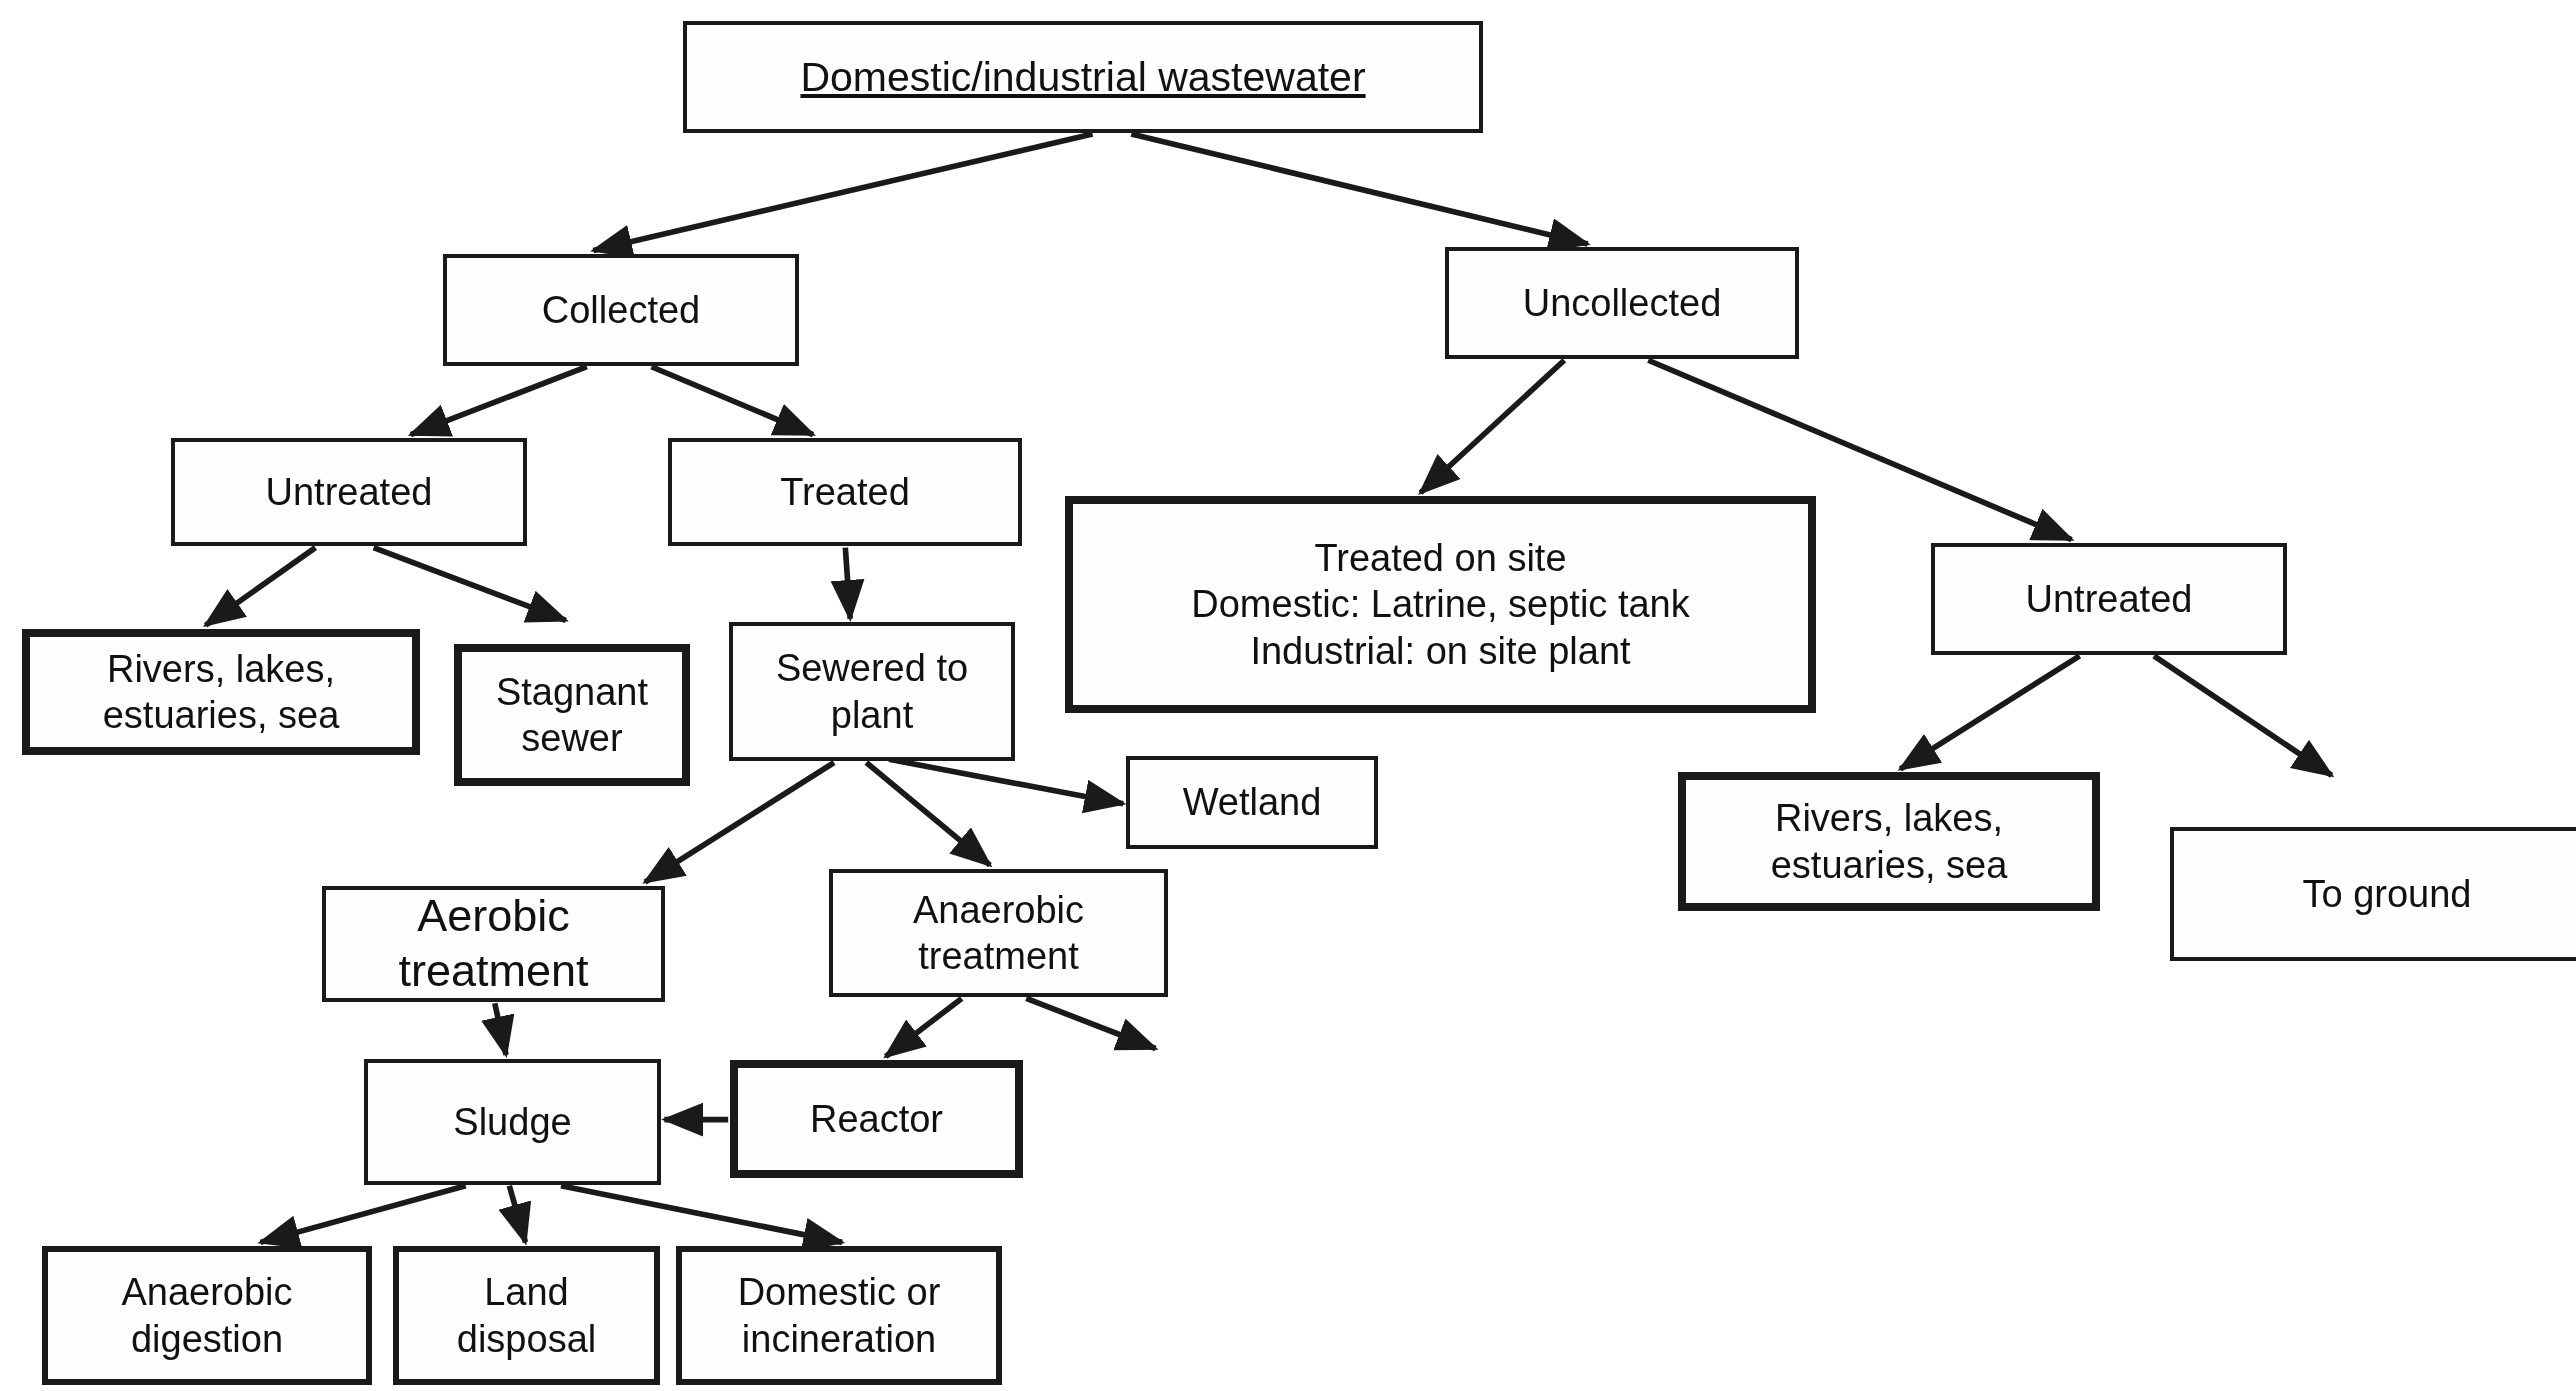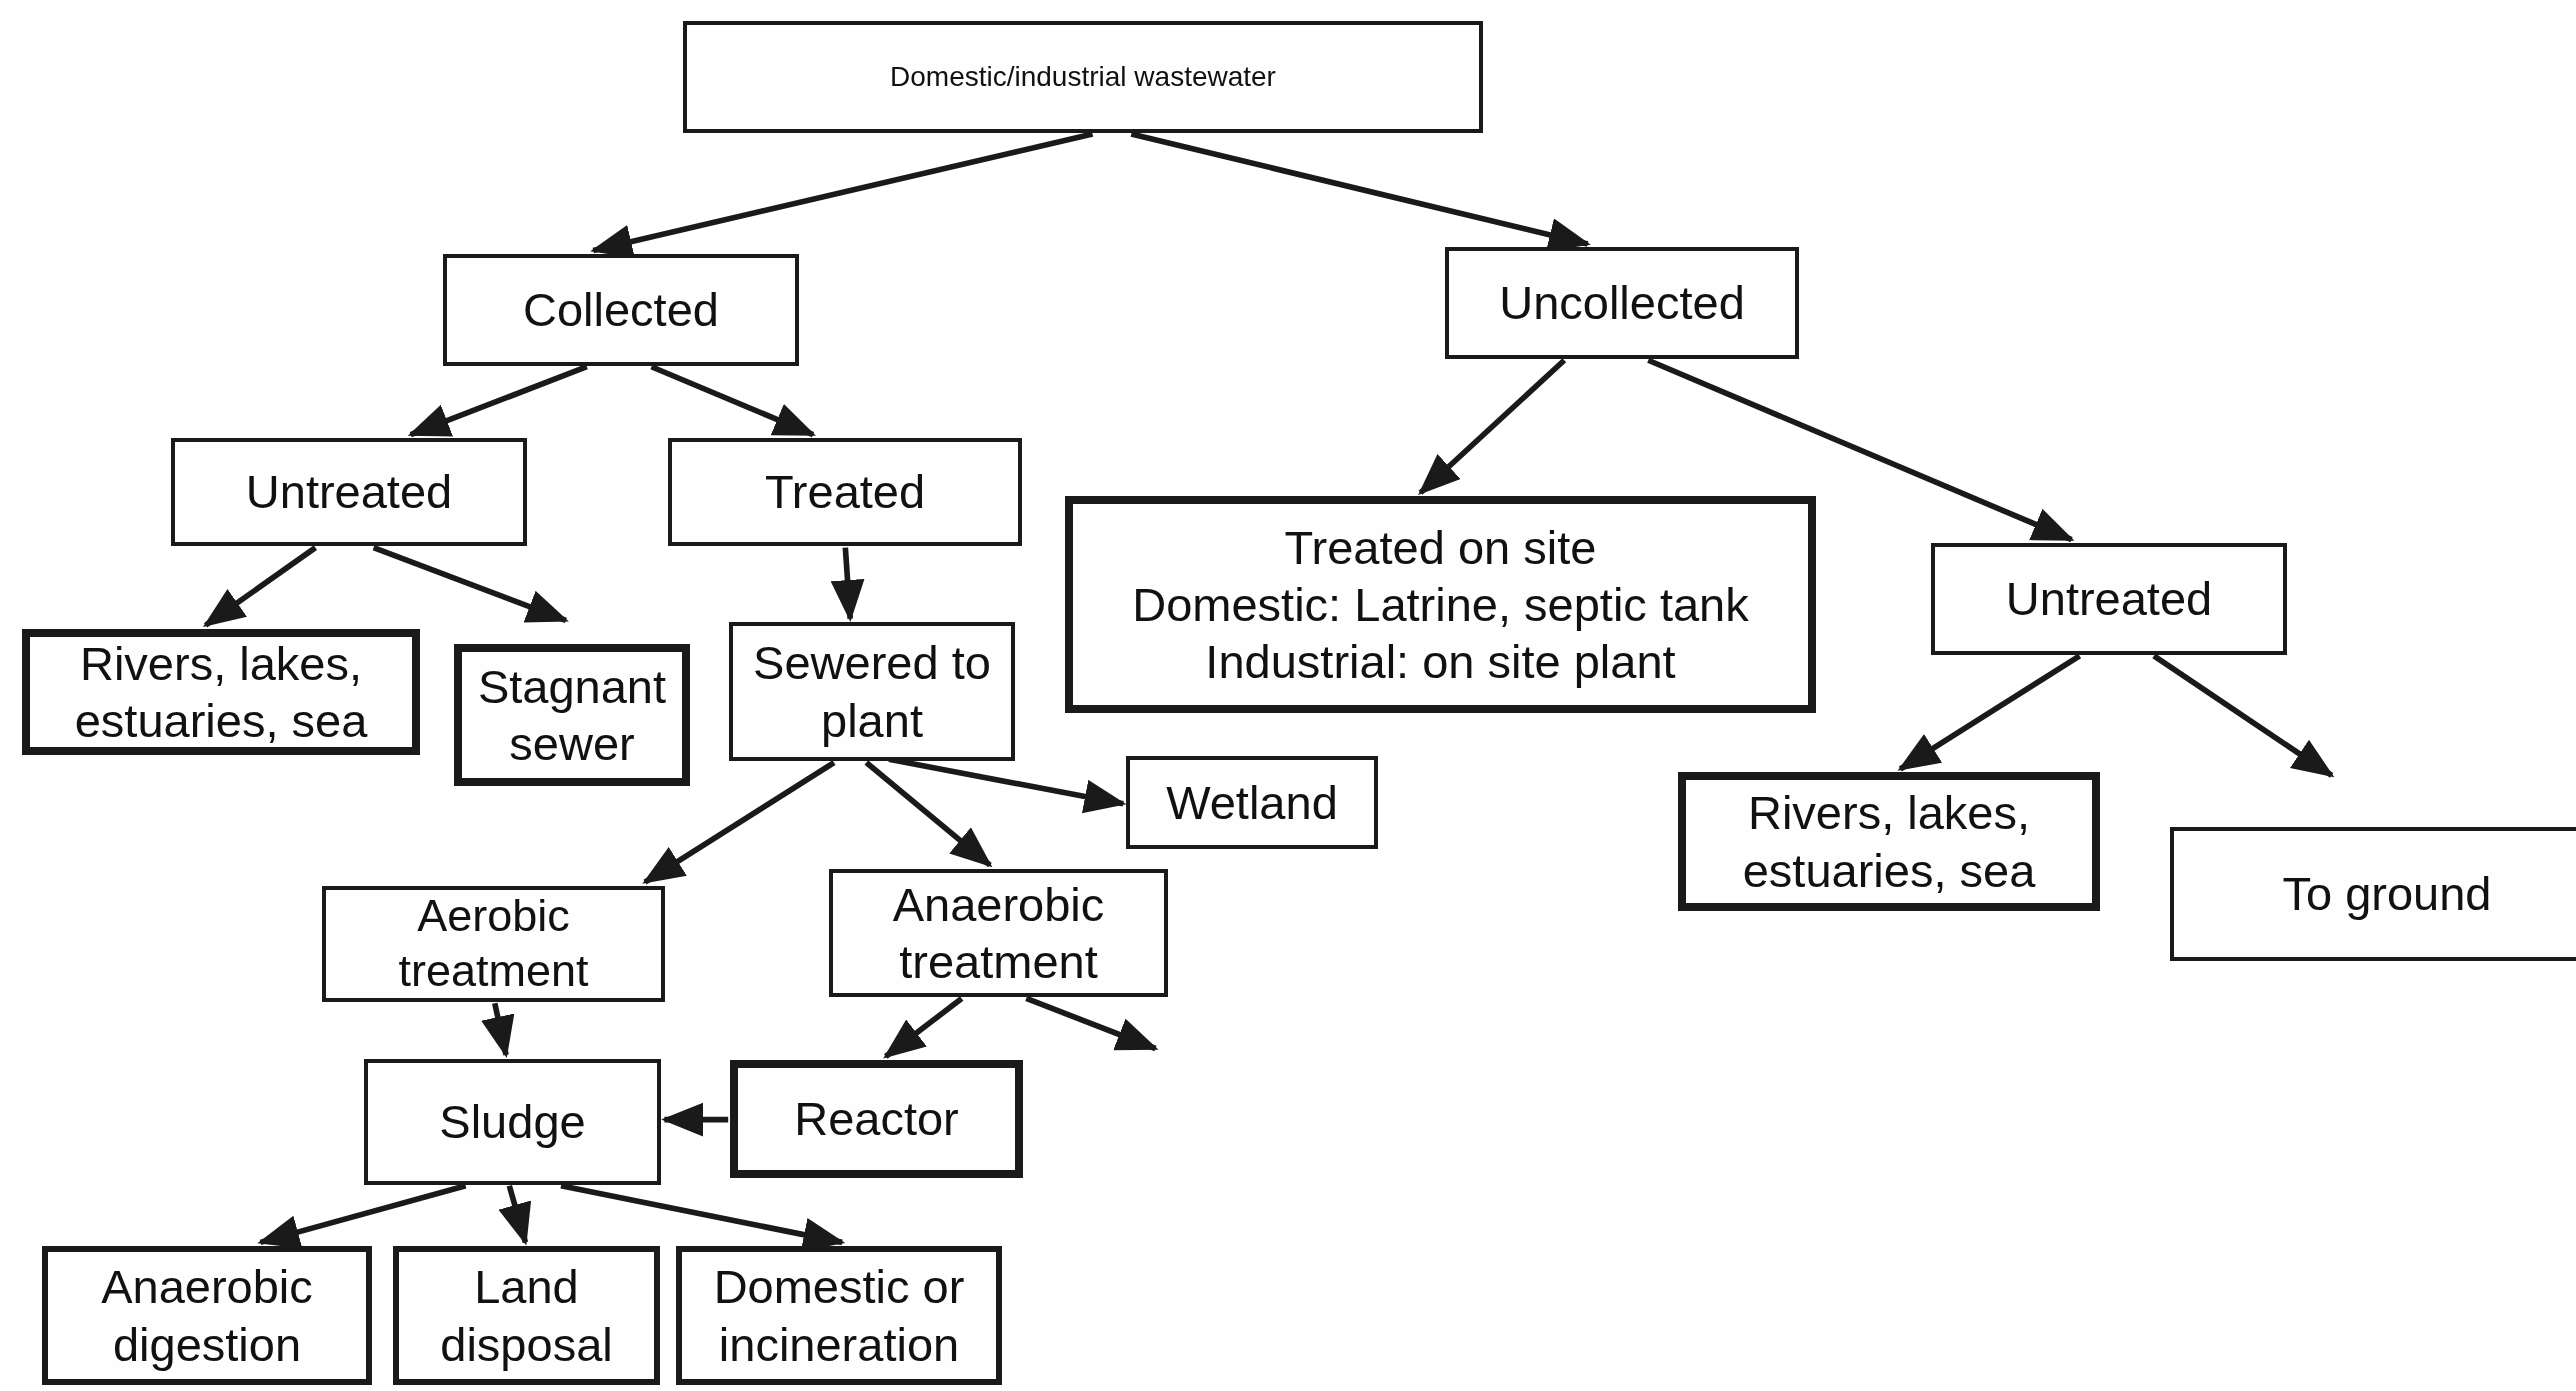--- a/index.html
+++ b/index.html
@@ -25,30 +25,30 @@
   .node {
     position: absolute;
     box-sizing: border-box;
     background: #fefefe;
     border: 4.8px solid #1a1a1a;
     display: flex;
     align-items: center;
     justify-content: center;
     text-align: center;
     white-space: pre-line;
-    font-size: 47px;
+    font-size: 38px;
     line-height: 1.22;
     z-index: 2;
     color: #111111;
   }
   .node.thick  { border-width: 8px; }
   .node.medium { border-width: 6.5px; }
 
   
-  #node-root                 { left:  683px; top:   21px; width:  800px; height: 112px; font-size: 28px; }
+  #node-root                 { left:  683px; top:   21px; width:  800px; height: 112px; font-size: 41px; text-decoration: underline; }
   #node-collected            { left:  443px; top:  254px; width:  356px; height: 112px; }
   #node-uncollected          { left: 1445px; top:  247px; width:  354px; height: 112px; }
   #node-untreated-collected  { left:  171px; top:  438px; width:  356px; height: 108px; }
   #node-treated              { left:  668px; top:  438px; width:  354px; height: 108px; }
   #node-rivers-left          { left:   22px; top:  629px; width:  398px; height: 126px; }
   #node-stagnant-sewer       { left:  454px; top:  624px; width:  236px; height: 142px; margin-top: 20px; }
   #node-sewered-to-plant     { left:  729px; top:  622px; width:  286px; height: 139px; }
   #node-treated-on-site      { left: 1065px; top:  496px; width:  751px; height: 217px; }
   #node-untreated-uncollected{ left: 1931px; top:  543px; width:  356px; height: 112px; }
   #node-wetland              { left: 1126px; top:  756px; width:  252px; height: 93px; }

